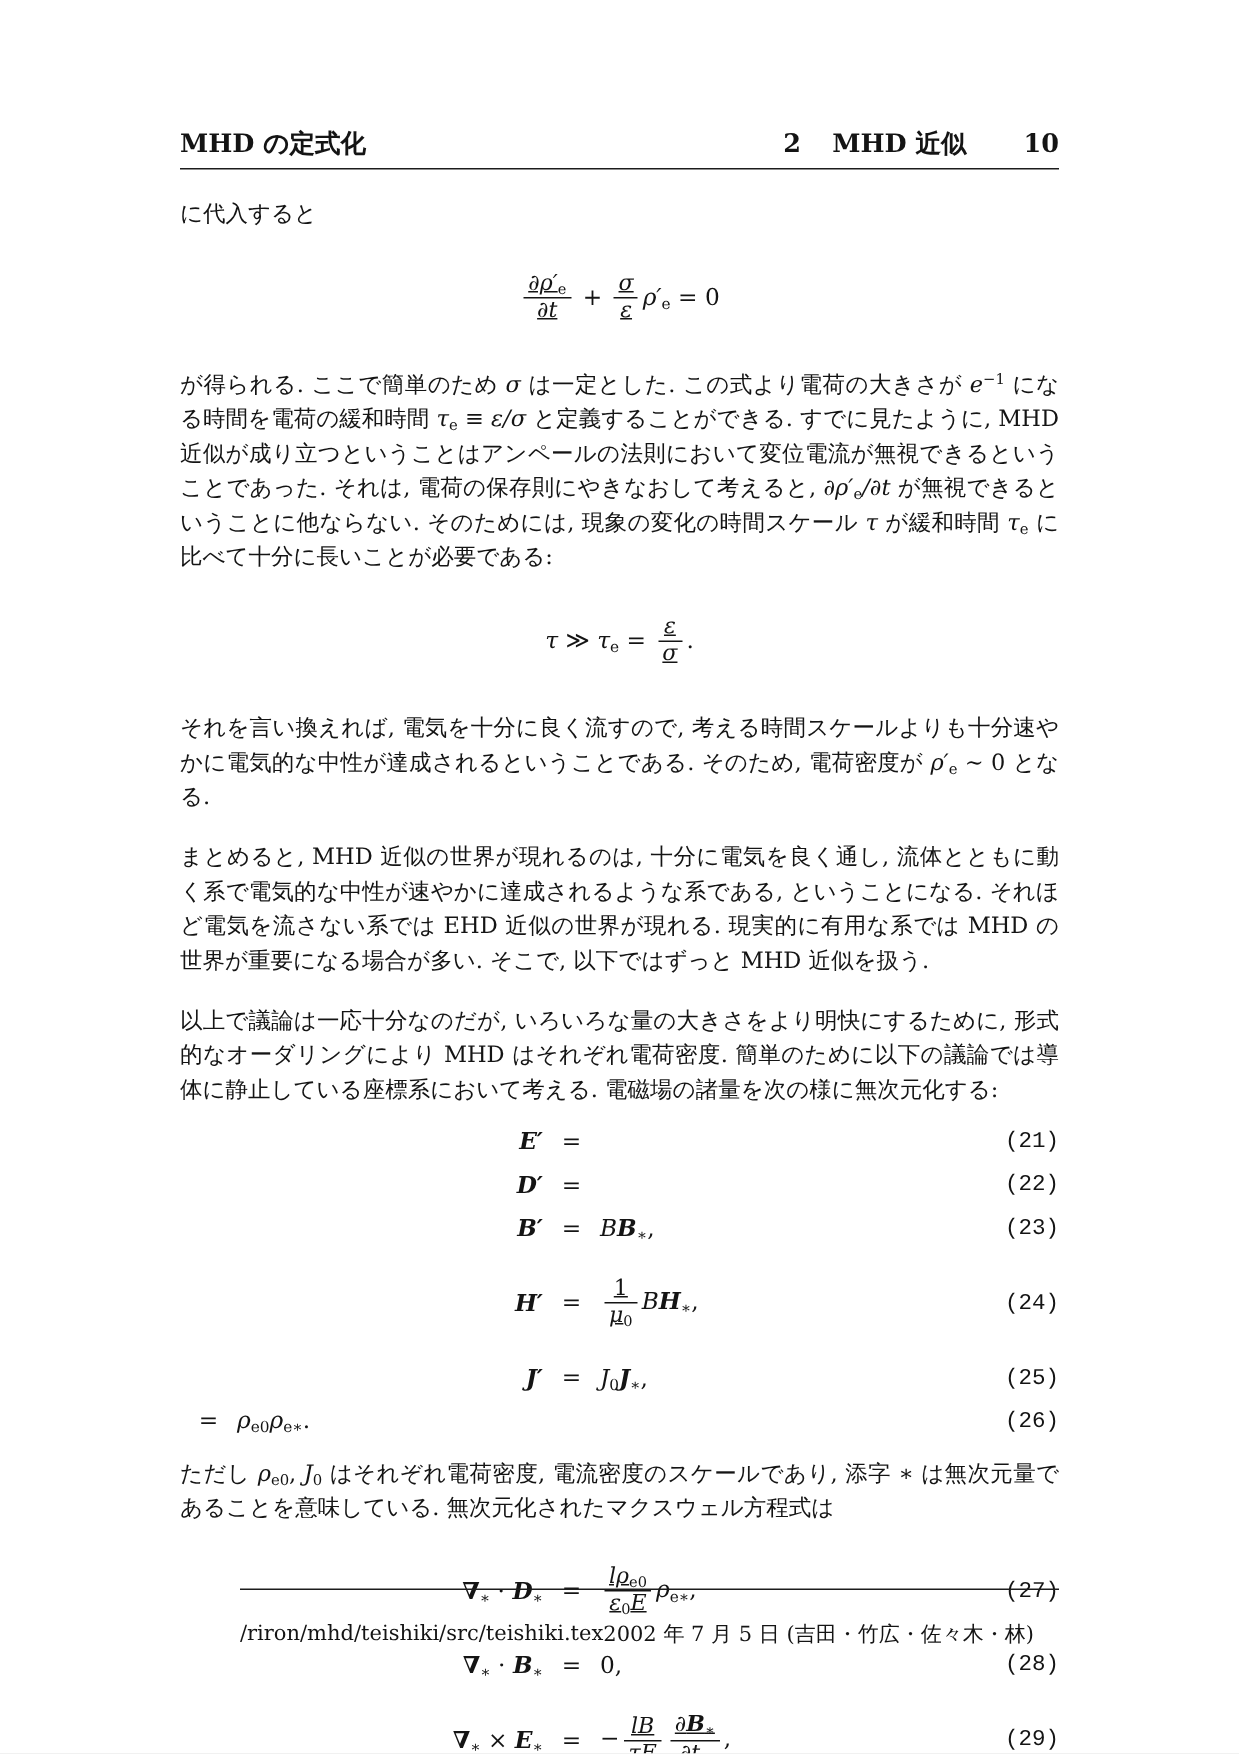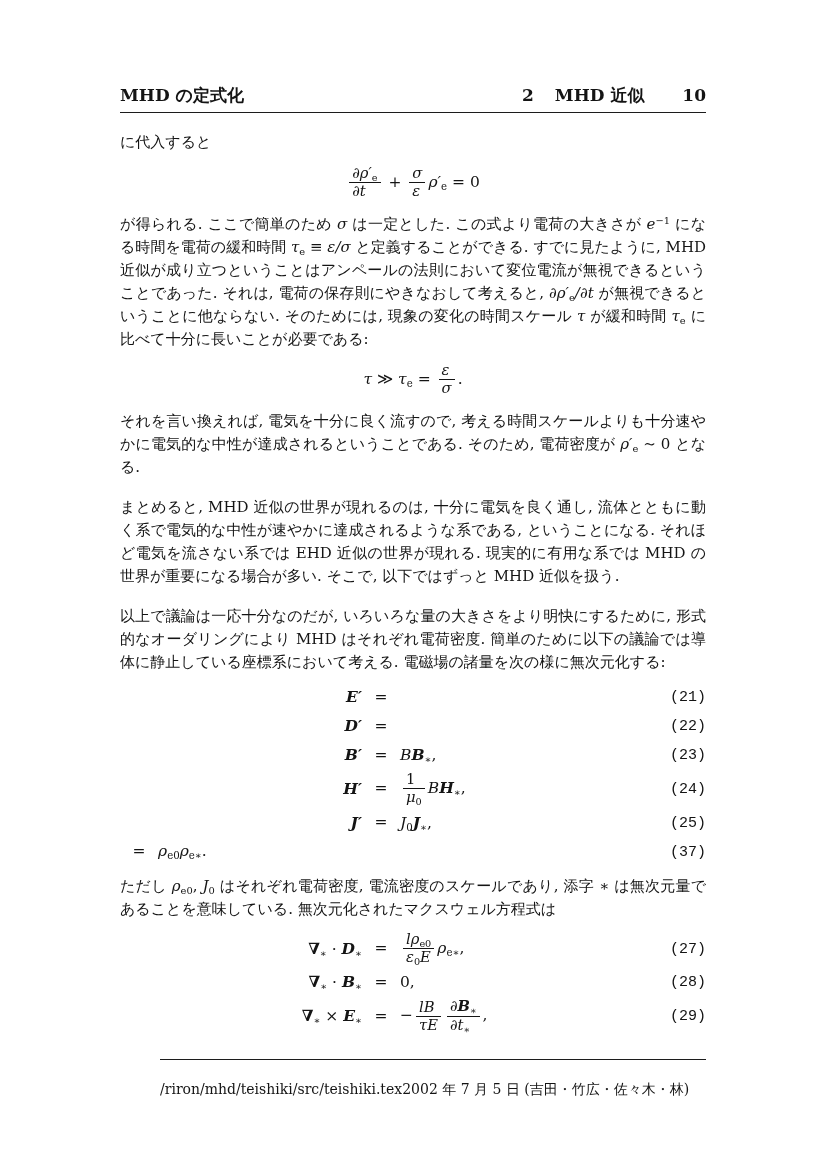--- a/index.html
+++ b/index.html
@@ -40,22 +40,23 @@
   .spacer{width:100%;}
   .rm{font-style:normal;}
   .jp{font-style:normal;}
   .it{font-style:italic;}
   .bi{font-style:italic;font-weight:bold;}
   sub{font-size:66%;vertical-align:-0.28em;line-height:1;}
   sup{font-size:66%;vertical-align:0.5em;line-height:1;}
   
   .frac{
     display:inline-block;vertical-align:middle;
-    text-align:left;margin:0 3px;line-height:1.15;
+    text-align:center;margin:16px 3px;line-height:1.15;
     font-size:95%;
+    text-decoration:underline;
   }
   .fnum,.fden{display:block;padding:0 3px;}
   .fden{border-top:1px solid var(--text);}
   
   .display-eq{
     text-align:center;
     margin:11px 0 13px;
     font-size:15.5px;
   }
   
@@ -136,21 +137,21 @@
         </div>
         <div class="eqrow">
           <span class="eq-lhs"><span class="bi">J′</span></span>
           <span class="eq-rel">=</span>
           <span class="eq-rhs"><span class="it">J</span><sub>0</sub><span class="bi">J</span><sub>∗</sub><span class="rm">,</span></span>
           <span class="eq-num">(25)</span>
         </div>
         <div class="eqrow">
           <span class="eq-rel">=</span>
           <span class="eq-rhs"><span class="it">ρ</span><sub>e0</sub><span class="it">ρ</span><sub>e∗</sub><span class="rm">.</span></span>
-          <span class="eq-num">(37)</span>
+          <span class="eq-num">(26)</span>
         </div>
       </div>
       <p class="para"><span class="jp">ただし </span><span class="it">ρ</span><sub>e0</sub><span class="rm">, </span><span class="it">J</span><sub>0</sub><span class="jp"> はそれぞれ電荷密度, 電流密度のスケールであり, 添字 </span><span class="rm">∗</span><span class="jp"> は無次元量であることを意味している. 無次元化されたマクスウェル方程式は</span></p>
       <div class="eqnarray">
         <div class="eqrow">
           <span class="eq-lhs"><span class="bi">∇</span><sub>∗</sub><span class="rm"> · </span><span class="bi">D</span><sub>∗</sub></span>
           <span class="eq-rel">=</span>
           <span class="eq-rhs"><span class="frac"><span class="fnum"><span class="it">lρ</span><sub>e0</sub></span><span class="fden"><span class="it">ε</span><sub>0</sub><span class="it">E</span></span></span><span class="it">ρ</span><sub>e∗</sub><span class="rm">,</span></span>
           <span class="eq-num">(27)</span>
         </div>

